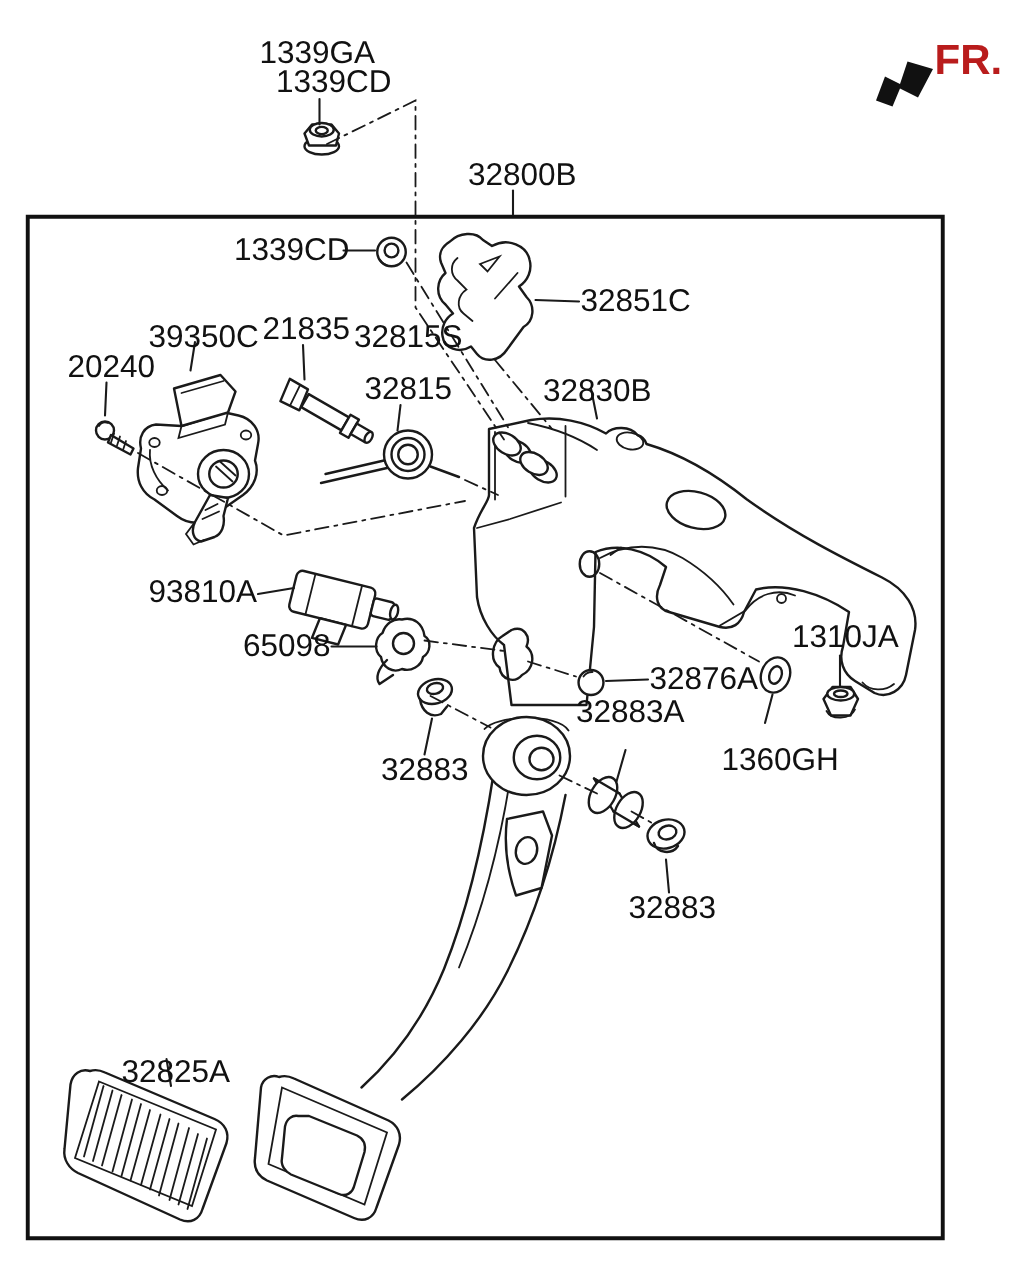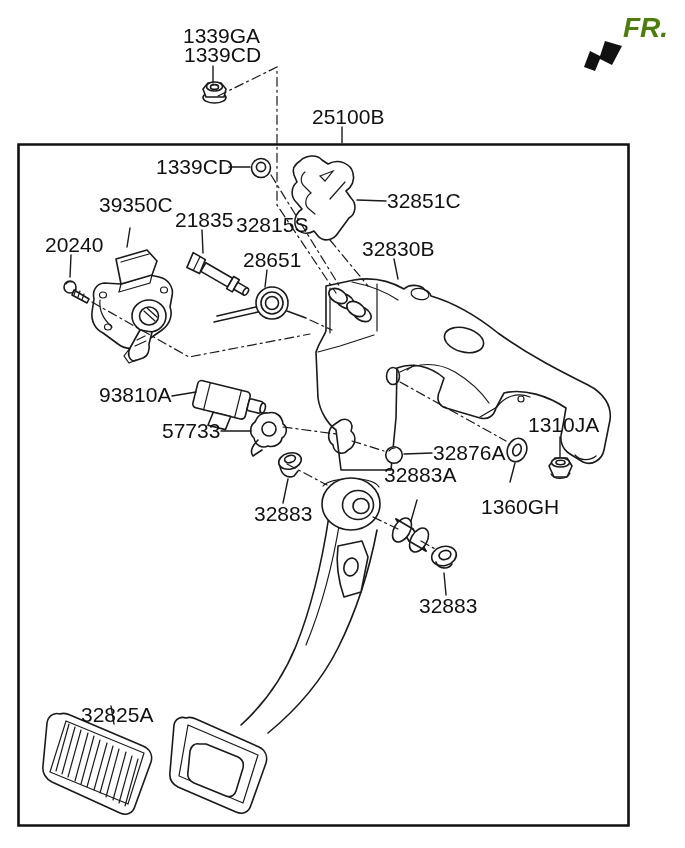--- a/index.html
+++ b/index.html
@@ -6,22 +6,22 @@
   #stage{
     position:relative;width:685px;height:848px;background:#ffffff;
     font-family:"Liberation Sans",sans-serif;overflow:hidden;
   }
   #art{position:absolute;left:0;top:0;}
   .part-label{
     position:absolute;font-size:21px;line-height:21px;color:#111;
     white-space:nowrap;letter-spacing:0px;
   }
   .fr-label{
-    position:absolute;left:623px;top:14px;font-size:28px;line-height:28px;
-    font-weight:bold;color:#4d7c0f;font-style:italic;
+    position:absolute;left:623px;top:26px;font-size:28px;line-height:28px;
+    font-weight:bold;color:#b91c1c;
   }
   svg *{vector-effect:non-scaling-stroke;}
   .ln{fill:none;stroke:#1a1a1a;stroke-width:1.6;stroke-linecap:round;stroke-linejoin:round;}
   .wf{fill:#ffffff;stroke:#1a1a1a;stroke-width:1.6;stroke-linecap:round;stroke-linejoin:round;}
   .thin{fill:none;stroke:#1a1a1a;stroke-width:1.2;stroke-linecap:round;}
   .leader{fill:none;stroke:#1a1a1a;stroke-width:1.4;stroke-linecap:round;}
   .dash{fill:none;stroke:#1a1a1a;stroke-width:1.2;stroke-dasharray:9 4 2 4;stroke-linecap:round;}
   .frame{fill:none;stroke:#111;stroke-width:2.6;}
   .solid{fill:#111;stroke:none;}
 </style>
@@ -252,33 +252,33 @@
       <line x1="400" y1="382" x2="506" y2="441"></line>
       <line x1="287" y1="464" x2="327" y2="485"></line>
       <line x1="373" y1="517" x2="398" y2="529"></line>
       <line x1="421" y1="541" x2="437" y2="550"></line>
       <line x1="310" y1="320" x2="332" y2="330"></line>
     </g>
   </svg>
 
   <div class="fr-label">FR.</div>
 
-  <div class="part-label" style="left:183px;top:25px">1339GA</div>
+  <div class="part-label" style="left:173px;top:25px">1339GA</div>
   <div class="part-label" style="left:184px;top:44px">1339CD</div>
-  <div class="part-label" style="left:312px;top:106px">25100B</div>
+  <div class="part-label" style="left:312px;top:106px">32800B</div>
   <div class="part-label" style="left:156px;top:156px">1339CD</div>
   <div class="part-label" style="left:387px;top:190px">32851C</div>
-  <div class="part-label" style="left:99px;top:194px">39350C</div>
+  <div class="part-label" style="left:99px;top:214px">39350C</div>
   <div class="part-label" style="left:175px;top:209px">21835</div>
   <div class="part-label" style="left:45px;top:234px">20240</div>
   <div class="part-label" style="left:236px;top:214px">32815S</div>
-  <div class="part-label" style="left:243px;top:249px">28651</div>
-  <div class="part-label" style="left:362px;top:238px">32830B</div>
+  <div class="part-label" style="left:243px;top:249px">32815</div>
+  <div class="part-label" style="left:362px;top:250px">32830B</div>
   <div class="part-label" style="left:99px;top:384px">93810A</div>
-  <div class="part-label" style="left:162px;top:420px">57733</div>
+  <div class="part-label" style="left:162px;top:420px">65098</div>
   <div class="part-label" style="left:528px;top:414px">1310JA</div>
   <div class="part-label" style="left:433px;top:442px">32876A</div>
   <div class="part-label" style="left:481px;top:496px">1360GH</div>
   <div class="part-label" style="left:254px;top:503px">32883</div>
   <div class="part-label" style="left:384px;top:464px">32883A</div>
   <div class="part-label" style="left:419px;top:595px">32883</div>
   <div class="part-label" style="left:81px;top:704px">32825A</div>
 </div>
 
 </body></html>

